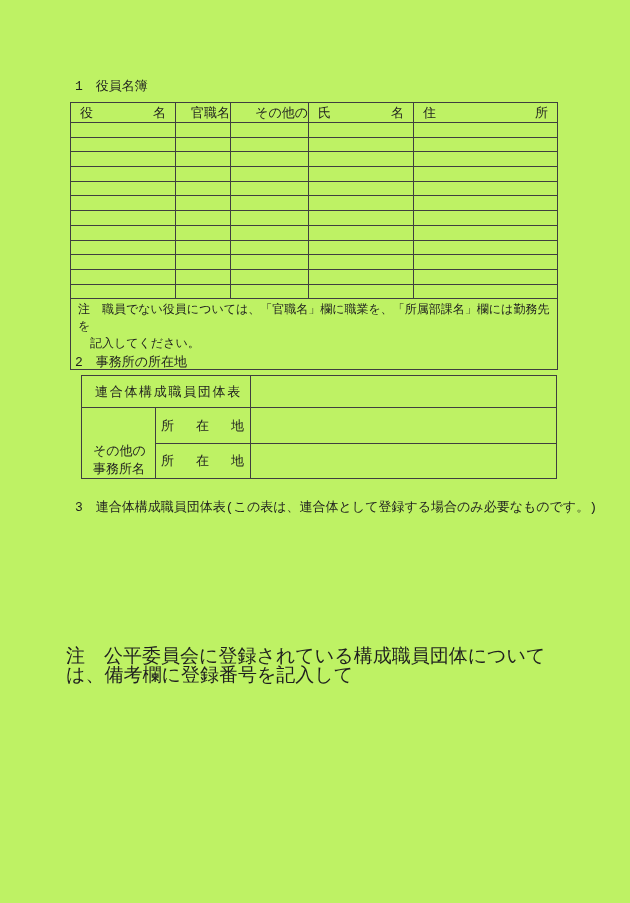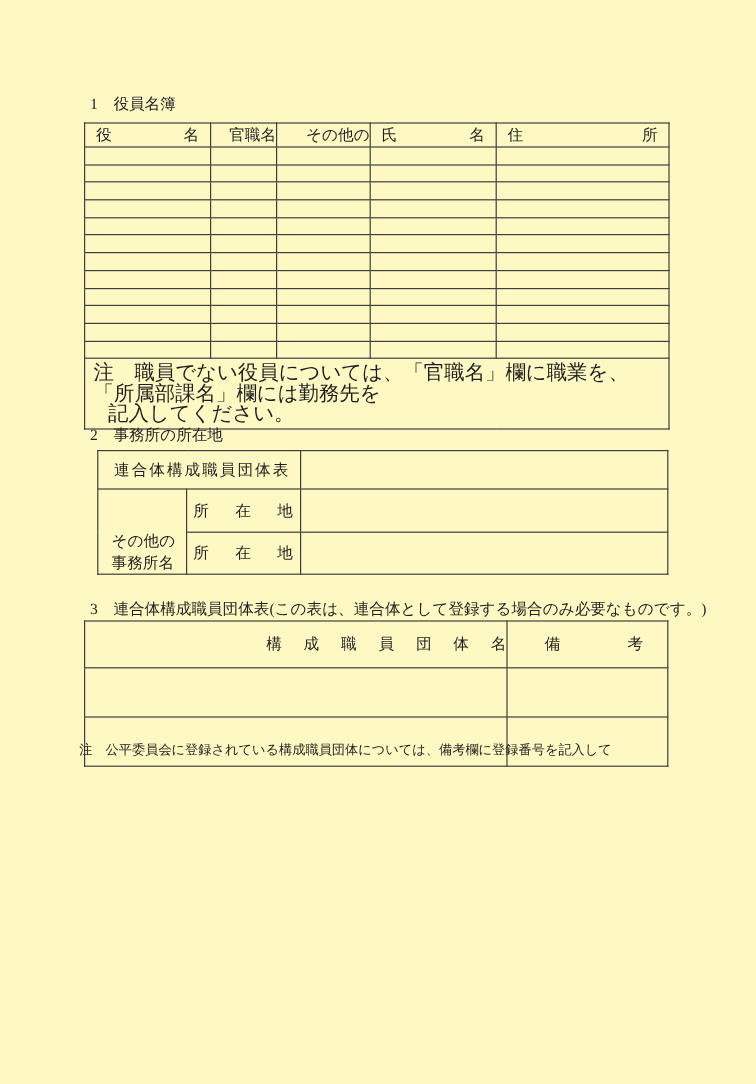--- a/index.html
+++ b/index.html
@@ -1,23 +1,23 @@
 <!DOCTYPE html>
 <html><head>
 <meta charset="utf-8">
 <style>
   html, body { margin: 0; padding: 0; }
   body { background: #ffffff; }
   .page {
     position: relative;
     width: 630px;
     height: 903px;
-    background: #fef9c3;
+    background: #bef264;
     color: #1f1f1f;
-    font-family: Liberation Serif, serif;
+    font-family: Liberation Mono, monospace;
     font-size: 13px;
     overflow: hidden;
   }
   .heading {
     position: absolute;
     font-size: 13px;
     line-height: 16px;
     white-space: nowrap;
   }
   #s1-heading { left: 75px; top: 79px; }
@@ -37,22 +37,22 @@
     vertical-align: middle;
   }
 
   
   #t1 { left: 70px; top: 102px; width: 487px; }
   #t1 tr.hdr { height: 20px; }
   #t1 tbody.rows tr { height: 14.7px; }
   #t1 tr.note-row { height: 38px; }
   .note-cell {
     vertical-align: top;
-    padding: 3px 5px 4px 7px;
-    font-size: 17px;
+    padding: 3px 5px 16px 7px;
+    font-size: 12px;
     line-height: 17px;
   }
   .note-l2 { padding-left: 12px; }
 
   
   .cs { display: flex; justify-content: space-between; }
   .cs-pad9  { padding: 0 9px; }
   .cs-loc   { padding: 0 6px 0 5px; }
   .cs-biko  { padding: 0 20px 0 31px; }
   .th-center { text-align: right; }
@@ -82,23 +82,23 @@
   .spread-wide {
     letter-spacing: 1.4em;
     margin-right: -1.4em;
     white-space: nowrap;
   }
 
   
   #note3 {
     position: absolute;
     left: 66px;
-    top: 616px;
+    top: 648px;
     width: 500px;
-    font-size: 11px;
+    font-size: 19px;
     line-height: 19px;
   }
   #note3 .note-l2 { padding-left: 19px; }
 </style>
 </head>
 <body>
 
 <div class="page">
 
   <div class="heading" id="s1-heading">1　役員名簿</div>
@@ -270,47 +270,18 @@
               <span>地</span>
             </div>
         </td>
         <td></td>
       </tr>
     </tbody>
   </table>
 
   <div class="heading" id="s3-heading">3　連合体構成職員団体表(この表は、連合体として登録する場合のみ必要なものです。)</div>
 
-  <table id="t3">
-    <colgroup>
-      <col style="width:352px">
-        <col style="width:134px">
-    </colgroup>
-    <thead>
-      <tr class="hdr">
-        <th class="th-center">
-          <span class="spread-wide">構成職員団体名</span>
-        </th>
-        <th>
-          <div class="cs cs-biko">
-              <span>備</span>
-              <span>考</span>
-            </div>
-        </th>
-      </tr>
-    </thead>
-    <tbody class="rows">
-        <tr>
-          <td></td>
-          <td></td>
-        </tr>
-        <tr>
-          <td></td>
-          <td></td>
-        </tr>
-      </tbody>
-  </table>
 
   <div id="note3">
     <div class="note-l1">注　公平委員会に登録されている構成職員団体については、備考欄に登録番号を記入して</div>
   </div>
 
 </div>
 
 </body></html>

